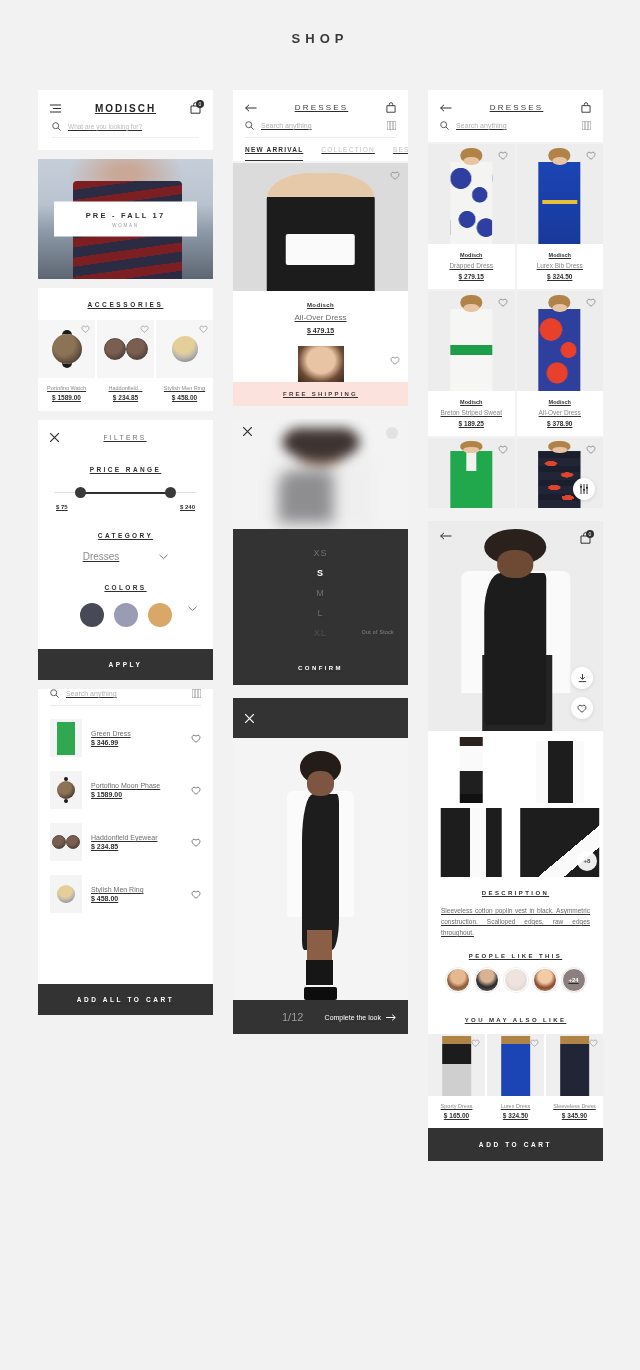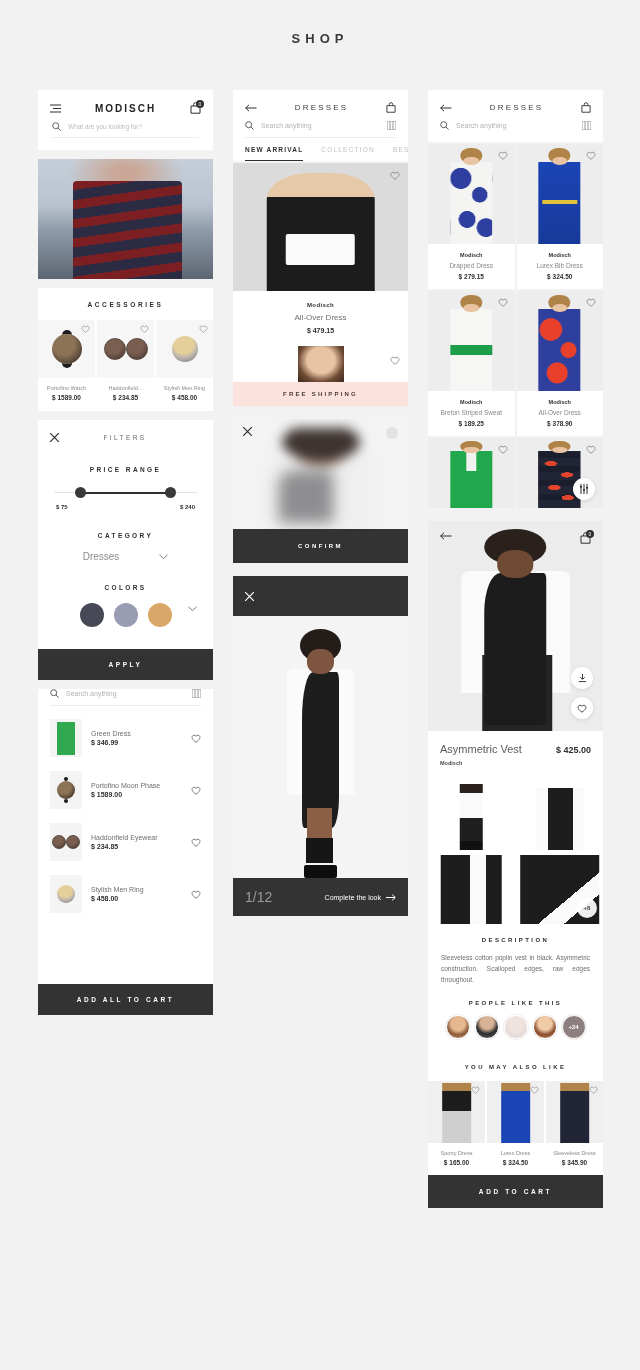--- a/index.html
+++ b/index.html
@@ -11,21 +11,21 @@
     overflow: hidden;
   }
   .page { position: relative; width: 640px; height: 1370px; }
 
   .shop-title {
     position: absolute; top: 31px; left: 0; width: 640px;
     text-align: center; font-size: 13px; font-weight: bold;
     letter-spacing: 5px; color: #3a3a3a;
   }
 
-  .col { position: absolute; width: 175px; }
+  .col { position: absolute; width: 175px; text-decoration: underline; }
   .col1 { left: 38px; top: 90px; }
   .col2 { left: 233px; top: 90px; }
   .col3 { left: 428px; top: 90px; }
 
   .card { background: #ffffff; margin-bottom: 9px; overflow: hidden; }
   .card.nomb { margin-bottom: 0; }
 
   
   .appbar {
     display: flex; align-items: center; justify-content: space-between;
@@ -243,21 +243,21 @@
     width:48%; height:96%;
   }
   .lm-hair{position:absolute;left:26%;top:1%;width:48%;height:13%;border-radius:50%;background:#241c18;}
   .lm-face{position:absolute;left:34%;top:9%;width:32%;height:10%;border-radius:45%;background:#7d5540;}
   .lm-shirt{position:absolute;left:10%;top:17%;width:80%;height:50%;background:#fbfbfb;border-radius:6px 6px 2px 2px;}
   .lm-vest{position:absolute;left:28%;top:18%;width:44%;height:62%;background:#1d1d1d;border-radius:30% 6% 20% 6%;}
   .lm-legs{position:absolute;left:34%;top:72%;width:30%;height:16%;background:#8a5f46;}
   .lm-socks{position:absolute;left:33%;top:84%;width:32%;height:10%;background:#161616;}
   .lm-shoes{position:absolute;left:30%;bottom:0;width:40%;height:5%;background:#0d0d0d;border-radius:2px;}
   .look-bar { background:#333334; display:flex; align-items:center; justify-content:space-between; padding: 11px 12px; }
-  .look-count { font-size:14px; color:#9b9b9c; }
+  .look-count { font-size:11px; color:#9b9b9c;margin-left:37px; }
   .look-cta { font-size:7px; color:#ffffff; }
 
   
   .grid { display:flex; flex-wrap:wrap; gap:2px; }
   .gcell { width: calc(50% - 1px); background:#fff; position:relative; }
   .gcell .imgbox { height:100px; background:#ededed; position:relative; overflow:hidden; }
   .gcell .heart { position:absolute; top:7px; right:7px; }
   .gcell .meta { text-align:center; padding: 8px 2px 9px 2px; }
   .gcell .b { font-size:5.5px; font-weight:bold; color:#2f2f2f; }
   .gcell .n { font-size:6.5px; color:#8a8787; margin-top:4px; }
@@ -376,20 +376,24 @@
               <circle cx="3.7" cy="3.7" r="3" fill="none" stroke="#5f5c5c" stroke-width="1"></circle>
               <path d="M6 6l2.6 2.6" stroke="#5f5c5c" stroke-width="1"></path>
             </svg>
         </span>
         <span class="ph">What are you looking for?</span>
       </div>
     </div>
 
     <div class="card banner">
       <div class="ph-prefall"></div>
+      <div class="label">
+        <div class="t">PRE - FALL 17</div>
+        <div class="s">WOMAN</div>
+      </div>
     </div>
 
     <div class="card">
       <div class="sect-title">ACCESSORIES</div>
       <div class="acc-row">
         <div class="acc">
           <div class="imgbox">
             <div class="watch"></div>
             <span class="icon heart">
               <svg width="9" height="8" viewBox="0 0 10 9">
@@ -629,20 +633,30 @@
     <div class="card" style="margin-top:13px">
       <div class="sp-photo">
         <span class="icon close">
           <svg width="9" height="9" viewBox="0 0 9 9">
               <path d="M0 0l9 9M9 0L0 9" stroke="#2f2f2f" stroke-width="1.2"></path>
             </svg>
         </span>
         <div class="dot"></div>
         <div class="blurmodel"></div>
       </div>
+      <div class="sizes">
+        <div class="size">XS</div>
+        <div class="size sel">S</div>
+        <div class="size">M</div>
+        <div class="size">L</div>
+        <div style="position:relative">
+          <div class="size oos">XL</div>
+          <div class="oos-label" style="top:6px">Out of Stock</div>
+        </div>
+      </div>
       <div class="confirm">CONFIRM</div>
     </div>
 
     <div class="card" style="margin-top:13px">
       <div class="look-top">
         <span class="icon">
           <svg width="9" height="9" viewBox="0 0 9 9">
               <path d="M0 0l9 9M9 0L0 9" stroke="#ffffff" stroke-width="1.2"></path>
             </svg>
         </span>
@@ -857,27 +871,20 @@
           </div>
           <div class="circbtn">
             <span class="icon">
               <svg width="10" height="9" viewBox="0 0 10 9">
                   <path d="M5 8.2C1.2 5.6.6 3.9 1.3 2.3 2 .8 4 .9 5 2.3 6 .9 8 .8 8.7 2.3c.7 1.6.1 3.3-3.7 5.9z" fill="none" stroke="#3a3a3a" stroke-width=".9"></path>
                 </svg>
             </span>
           </div>
         </div>
       </div>
-      <div class="d-info">
-        <div>
-          <div class="d-name">Asymmetric Vest</div>
-          <div class="d-brand">Modisch</div>
-        </div>
-        <div class="d-price">$ 425.00</div>
-      </div>
       <div class="thumbs">
         <div class="t">
             <div class="tf t1"></div>
           </div>
         <div class="t">
             <div class="tf t2"></div>
           </div>
         <div class="t">
             <div class="tf t3"></div>
           </div>

